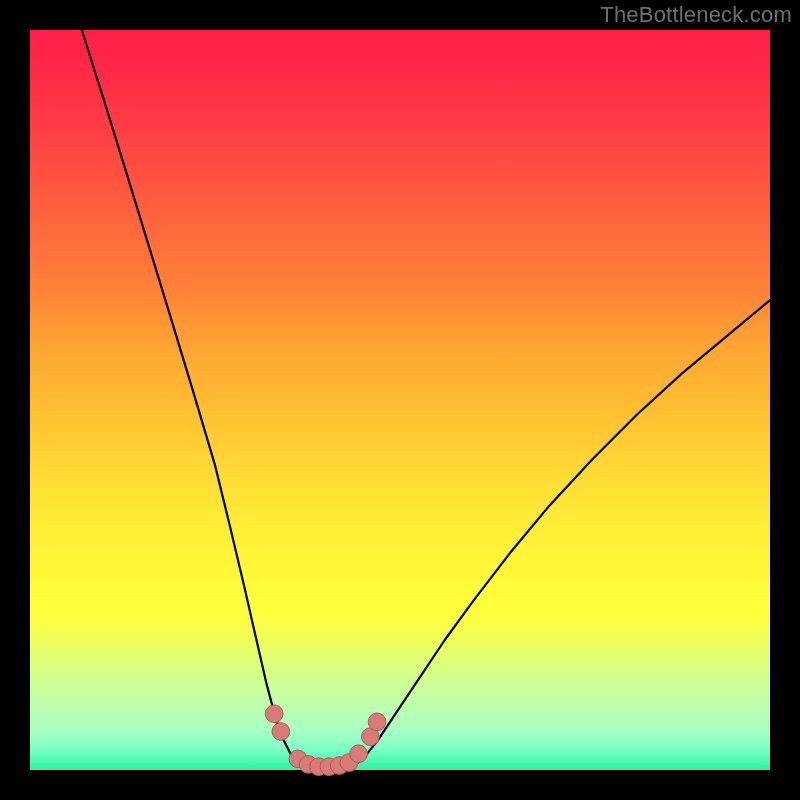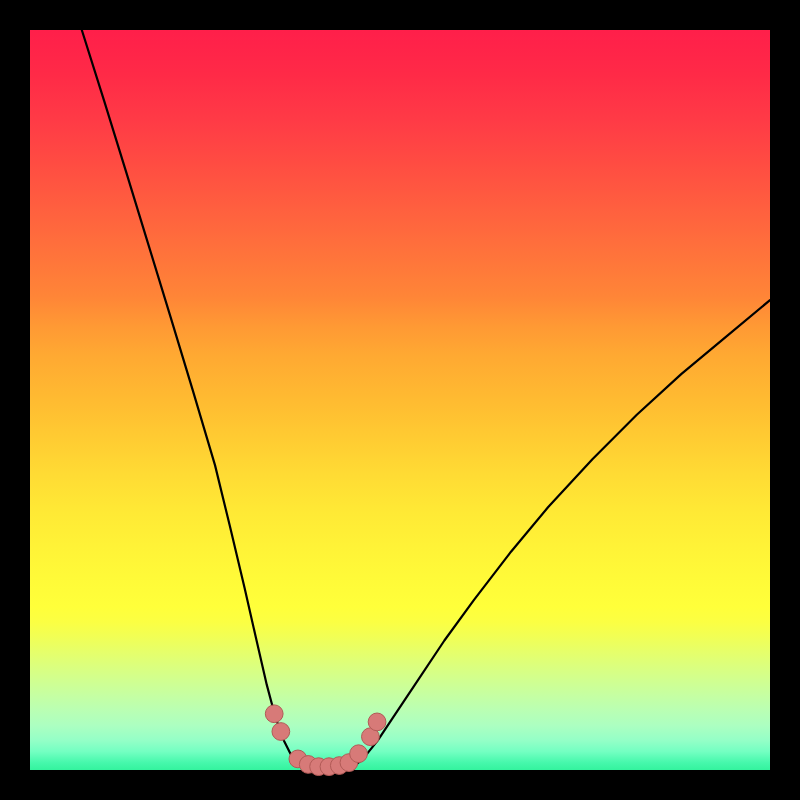--- a/index.html
+++ b/index.html
@@ -73,20 +73,21 @@
     top: 0;
     width: 740px;
     height: 740px;
     overflow: visible;
   }
 </style>
 </head>
 <body>
 
 <div class="frame">
+  <div class="watermark">TheBottleneck.com</div>
   <div class="plot">
     <svg class="curve" viewBox="0 0 740 740">
       <path id="curve-path" fill="none" stroke-width="2.2" stroke-linecap="round" stroke-linejoin="round" d="M 51.80 0.00 L 74.00 70.30 L 96.20 142.08 L 118.40 214.60 L 140.60 287.12 L 162.80 360.38 L 185.00 435.12 L 199.80 495.80 L 214.60 557.96 L 225.70 606.80 L 236.80 654.90 L 245.68 688.20 L 253.82 710.40 L 260.48 723.72 L 266.40 731.12 L 272.32 736.30 L 277.50 738.89 L 277.50 738.89 L 284.90 739.63 L 292.30 739.85 L 299.70 739.85 L 307.10 739.63 L 314.50 739.11 L 321.90 737.78 L 321.90 737.78 L 333.00 728.90 L 347.80 710.40 L 362.60 688.20 L 384.80 654.90 L 414.40 610.50 L 444.00 569.80 L 481.00 521.70 L 518.00 477.30 L 562.40 429.20 L 606.80 384.80 L 651.20 344.10 L 695.60 307.10 L 740.00 270.10 " stroke="#000000"></path>
       <g id="markers">
           <circle cx="244.20" cy="683.76" r="8.88" fill="#d77a78" stroke="#b15a56" stroke-width="1"></circle>
           <circle cx="250.86" cy="701.52" r="8.88" fill="#d77a78" stroke="#b15a56" stroke-width="1"></circle>
           <circle cx="267.88" cy="728.90" r="8.88" fill="#d77a78" stroke="#b15a56" stroke-width="1"></circle>
           <circle cx="278.24" cy="734.45" r="8.88" fill="#d77a78" stroke="#b15a56" stroke-width="1"></circle>
           <circle cx="288.60" cy="736.67" r="8.88" fill="#d77a78" stroke="#b15a56" stroke-width="1"></circle>
           <circle cx="298.96" cy="736.67" r="8.88" fill="#d77a78" stroke="#b15a56" stroke-width="1"></circle>

